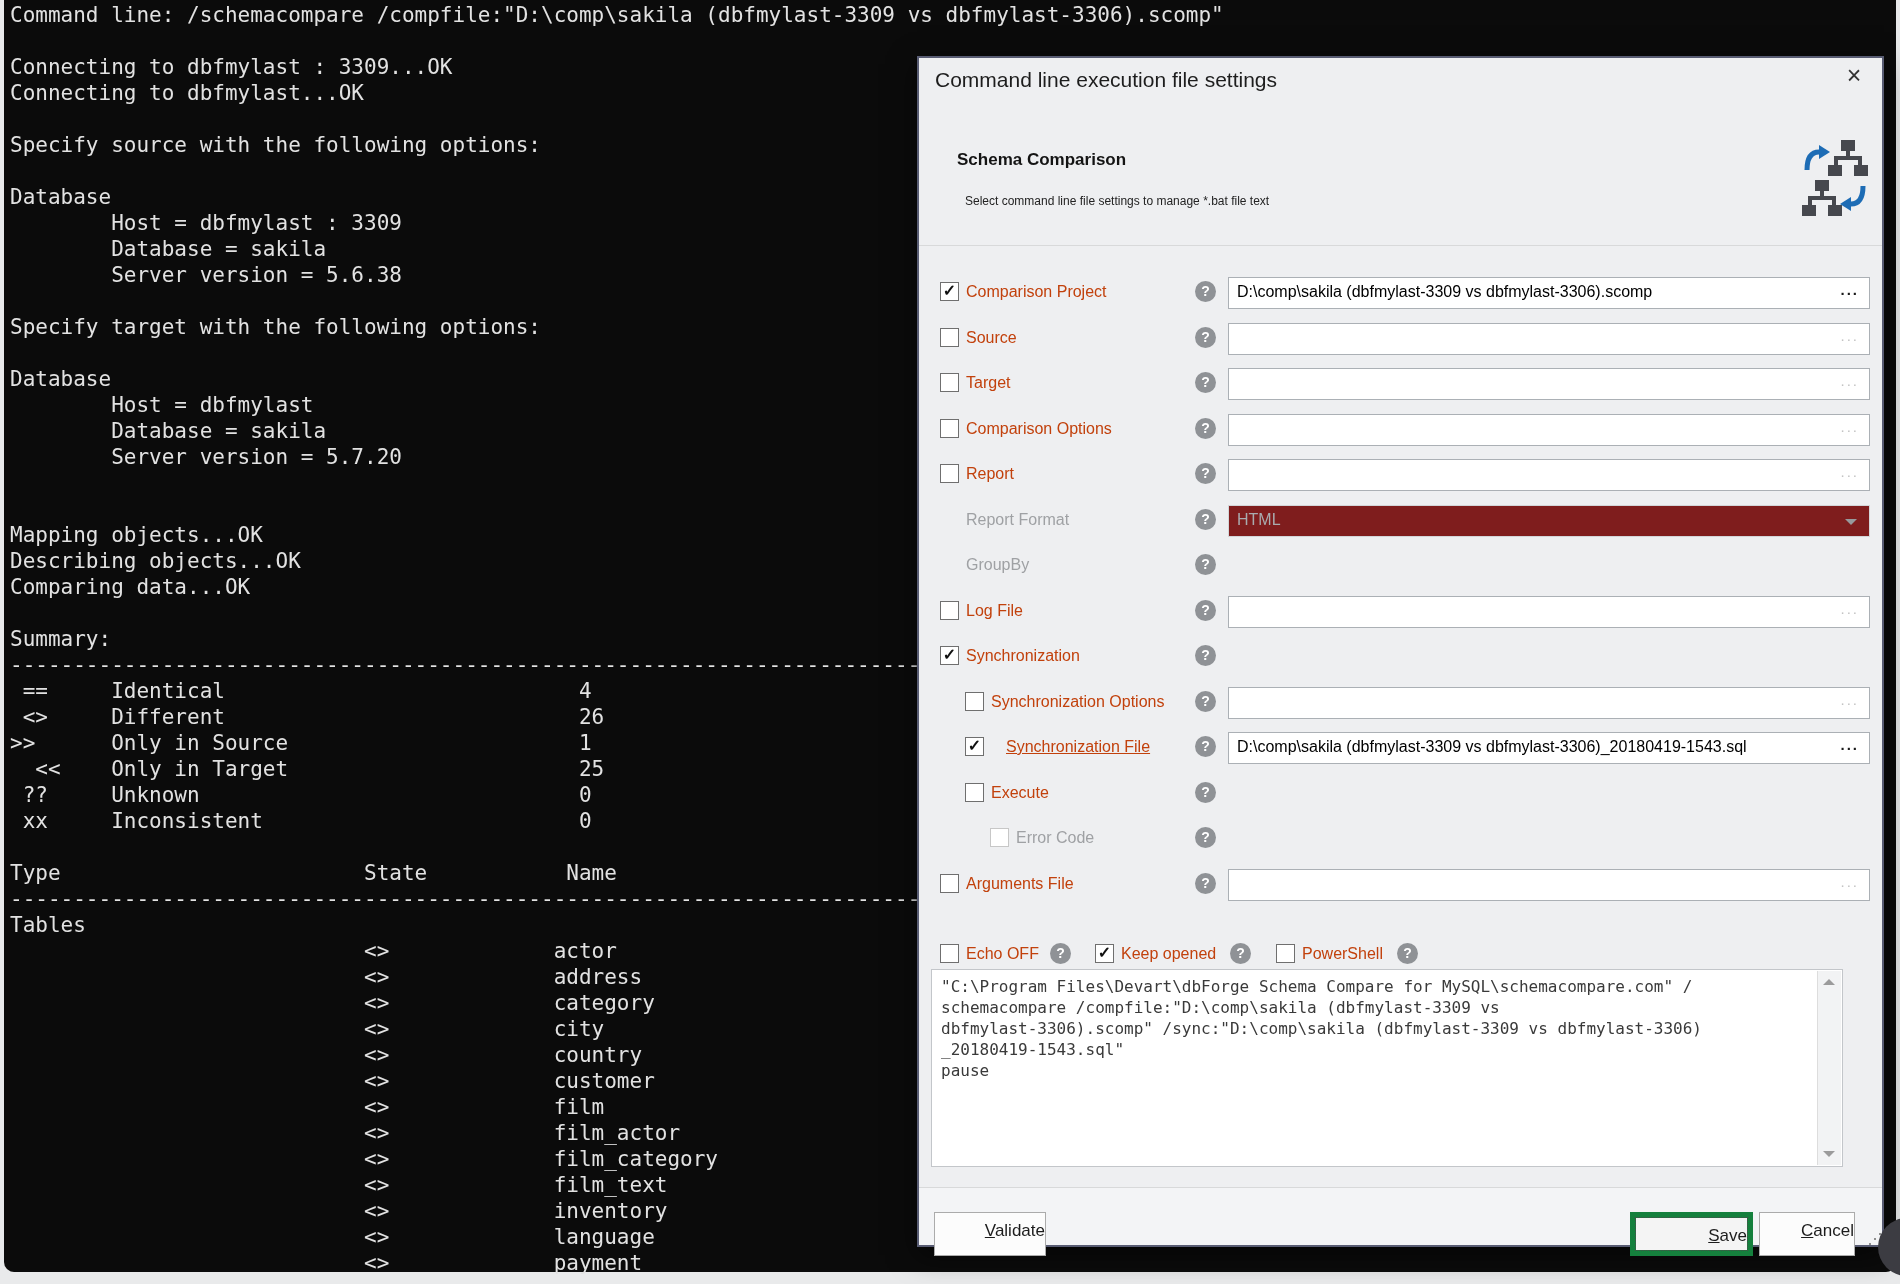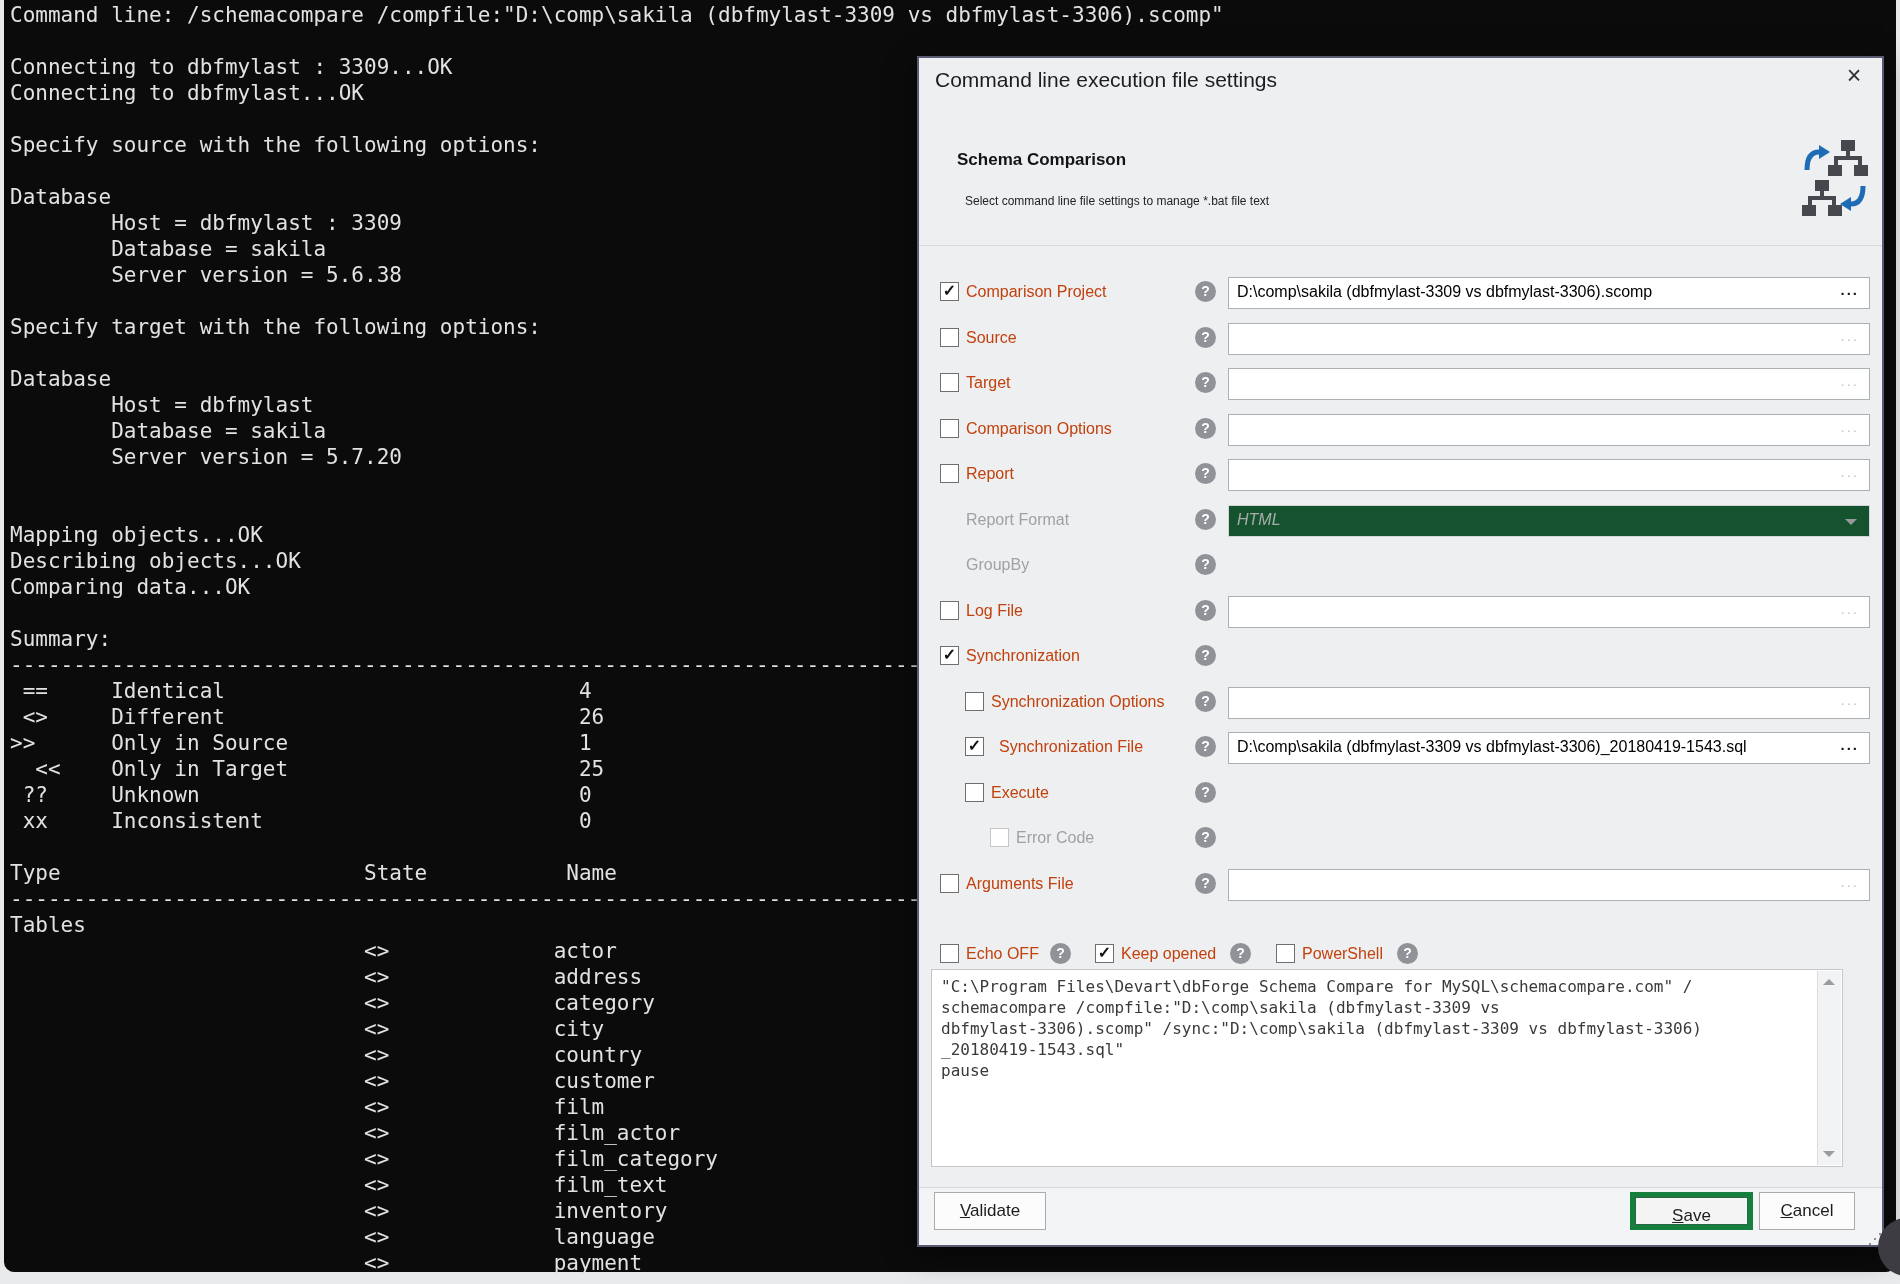--- a/index.html
+++ b/index.html
@@ -47,21 +47,21 @@
     background:#8f9296;color:#fff;font-size:14px;font-weight:bold;
     text-align:center;line-height:21px;
   }
   .field{
     position:absolute;left:309px;top:7px;width:642px;height:32px;box-sizing:border-box;
     background:#fff;border:1px solid #abb0b5;
   }
   .fieldval{position:absolute;left:8px;top:5px;font-size:16px;color:#000;white-space:nowrap;}
   .dots{position:absolute;right:10px;top:3px;font-size:15px;color:#1a1a1a;letter-spacing:2px;font-weight:bold;}
   .dots.light{color:#c3c3c3;font-weight:normal;}
-  .field.dropdown{background:#14532d;border-color:#d3d6d9;font-style:italic;}
+  .field.dropdown{background:#7f1d1d;border-color:#d3d6d9;}
   .field.dropdown .fieldval{color:#a9abae;}
   .field.dropdown::after{
     content:"";position:absolute;right:12px;top:13px;
     border:6px solid transparent;border-top-color:#97999c;
   }
   
   #echo-row{position:absolute;left:0;top:874px;width:100%;height:45px;}
   
   .bat{
     position:absolute;left:12px;top:911px;width:912px;height:198px;box-sizing:border-box;
@@ -72,23 +72,23 @@
     font-family:"DejaVu Sans Mono",monospace;font-size:16px;line-height:21px;
     color:#3a3a3a;white-space:pre;
   }
   .sb{position:absolute;right:1px;top:1px;width:23px;height:194px;background:#f2f3f4;border-left:1px solid #dddddd;}
   .sb .up,.sb .down{position:absolute;left:5px;width:0;height:0;border:6px solid transparent;}
   .sb .up{top:8px;border-bottom-color:#9b9b9b;border-top-width:0;}
   .sb .down{bottom:8px;border-top-color:#9b9b9b;border-bottom-width:0;}
   
   .btnbar{position:absolute;left:0;top:1130px;width:100%;height:57px;background:#f3f4f6;}
   .btn{
-    position:absolute;top:4px;height:38px;box-sizing:border-box;
+    position:absolute;top:24px;height:44px;box-sizing:border-box;
     background:#fcfcfc;border:1px solid #ababab;
-    font-size:17px;color:#1c1c1c;text-align:center;line-height:35px;
+    font-size:17px;color:#1c1c1c;text-align:right;line-height:35px;
   }
   #btn-validate{left:15px;width:112px;}
   #btn-save{left:711px;width:123px;border:6px solid #15803d;background:#f4f4f4;outline:1px dotted #4a4a4a;outline-offset:-6px;}
   #btn-cancel{left:840px;width:96px;}
   .grip{position:absolute;right:6px;bottom:5px;width:2px;height:2px;background:#8f8f8f;box-shadow:-5px 5px #8f8f8f,5px -5px #8f8f8f;}
   
   .blob{position:absolute;left:1878px;top:1218px;width:58px;height:58px;border-radius:50%;background:#3c3c42;}
 </style>
 </head>
 <body>
@@ -260,21 +260,21 @@
         <span class="cb" style="left: 46px;"></span>
         <span class="rowlabel" style="left: 72px;">Synchronization Options</span>
         <span class="help">?</span>
         <div class="field">
           <span class="fieldval"></span>
           <span class="dots light">...</span>
         </div>
       </div>
       <div class="row">
         <span class="cb" style="left: 46px;">✓</span>
-        <span class="rowlabel" style="left: 80px;">Synchronization File</span>
+        <span class="rowlabel" style="left: 87px; text-decoration: underline;">Synchronization File</span>
         <span class="help">?</span>
         <div class="field">
           <span class="fieldval">D:\comp\sakila (dbfmylast-3309 vs dbfmylast-3306)_20180419-1543.sql</span>
           <span class="dots">...</span>
         </div>
       </div>
       <div class="row">
         <span class="cb" style="left: 46px;"></span>
         <span class="rowlabel" style="left: 72px;">Execute</span>
         <span class="help">?</span>

